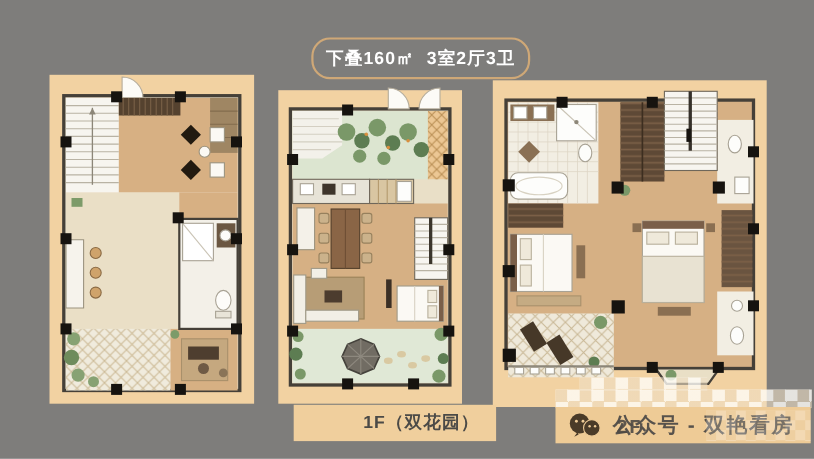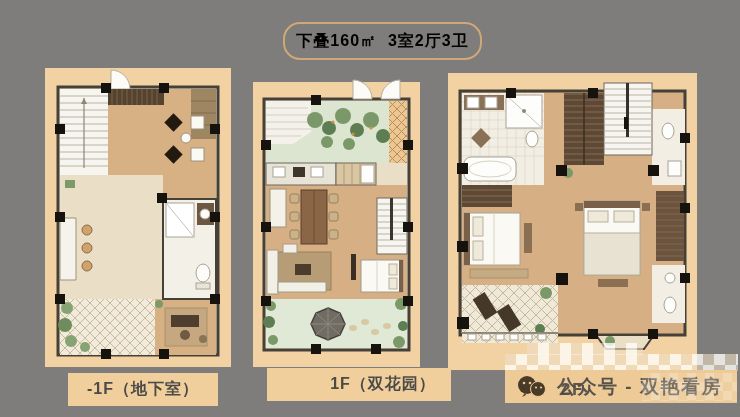--- a/index.html
+++ b/index.html
@@ -2,24 +2,24 @@
 <html><head>
 <meta charset="utf-8">
 <style>
   html,body{margin:0;padding:0;}
   .stage{
     position:relative;width:740px;height:417px;background:#7e7d7b;overflow:hidden;
     font-family:"Liberation Sans",sans-serif;
   }
   
   .badge{
-    position:absolute;left:283px;top:22px;width:195px;height:34px;
+    position:absolute;left:283px;top:34px;width:195px;height:34px;
     border:2px solid #cfa877;border-radius:17px;
     display:flex;align-items:center;justify-content:center;
-    color:#000000;font-size:16px;font-weight:bold;letter-spacing:1px;
+    color:#ffffff;font-size:16px;font-weight:bold;letter-spacing:1px;
     z-index:1;white-space:pre;
   }
   
   .panel{position:absolute;background:#f2d2a2;z-index:1;}
   .panel svg{display:block;overflow:visible;}
   #panel1{left:45px;top:68px;width:186px;height:299px;}
   #panel2{left:253px;top:82px;width:167px;height:285px;}
   #panel3{left:448px;top:73px;width:249px;height:297px;}
   
   .floor-label{
@@ -352,21 +352,20 @@
           <rect x="232" y="200" width="10" height="10"></rect>
         <rect x="108" y="92" width="11" height="11"></rect>
           <rect x="200" y="92" width="11" height="11"></rect>
         <rect x="108" y="200" width="12" height="12"></rect>
           <rect x="140" y="256" width="10" height="10"></rect>
         <rect x="200" y="256" width="10" height="10"></rect>
       </g>
     </svg>
   </div>
 
-  <div class="floor-label" id="label1">-1F（地下室）</div>
   <div class="floor-label" id="label2">1F（双花园）</div>
   <div class="floor-label" id="label3">2F</div>
 
   <div class="mosaic" id="mosaic0"></div>
   <div class="mosaic" id="mosaic1"></div>
 
   <div class="wm-bar">
     <svg width="34" height="24" viewBox="0 0 34 24">
       <circle cx="12" cy="10" r="9" fill="#4a3b28"></circle>
       <circle cx="23" cy="14" r="7.5" fill="#4a3b28" stroke="#eecb96" stroke-width="1"></circle>

